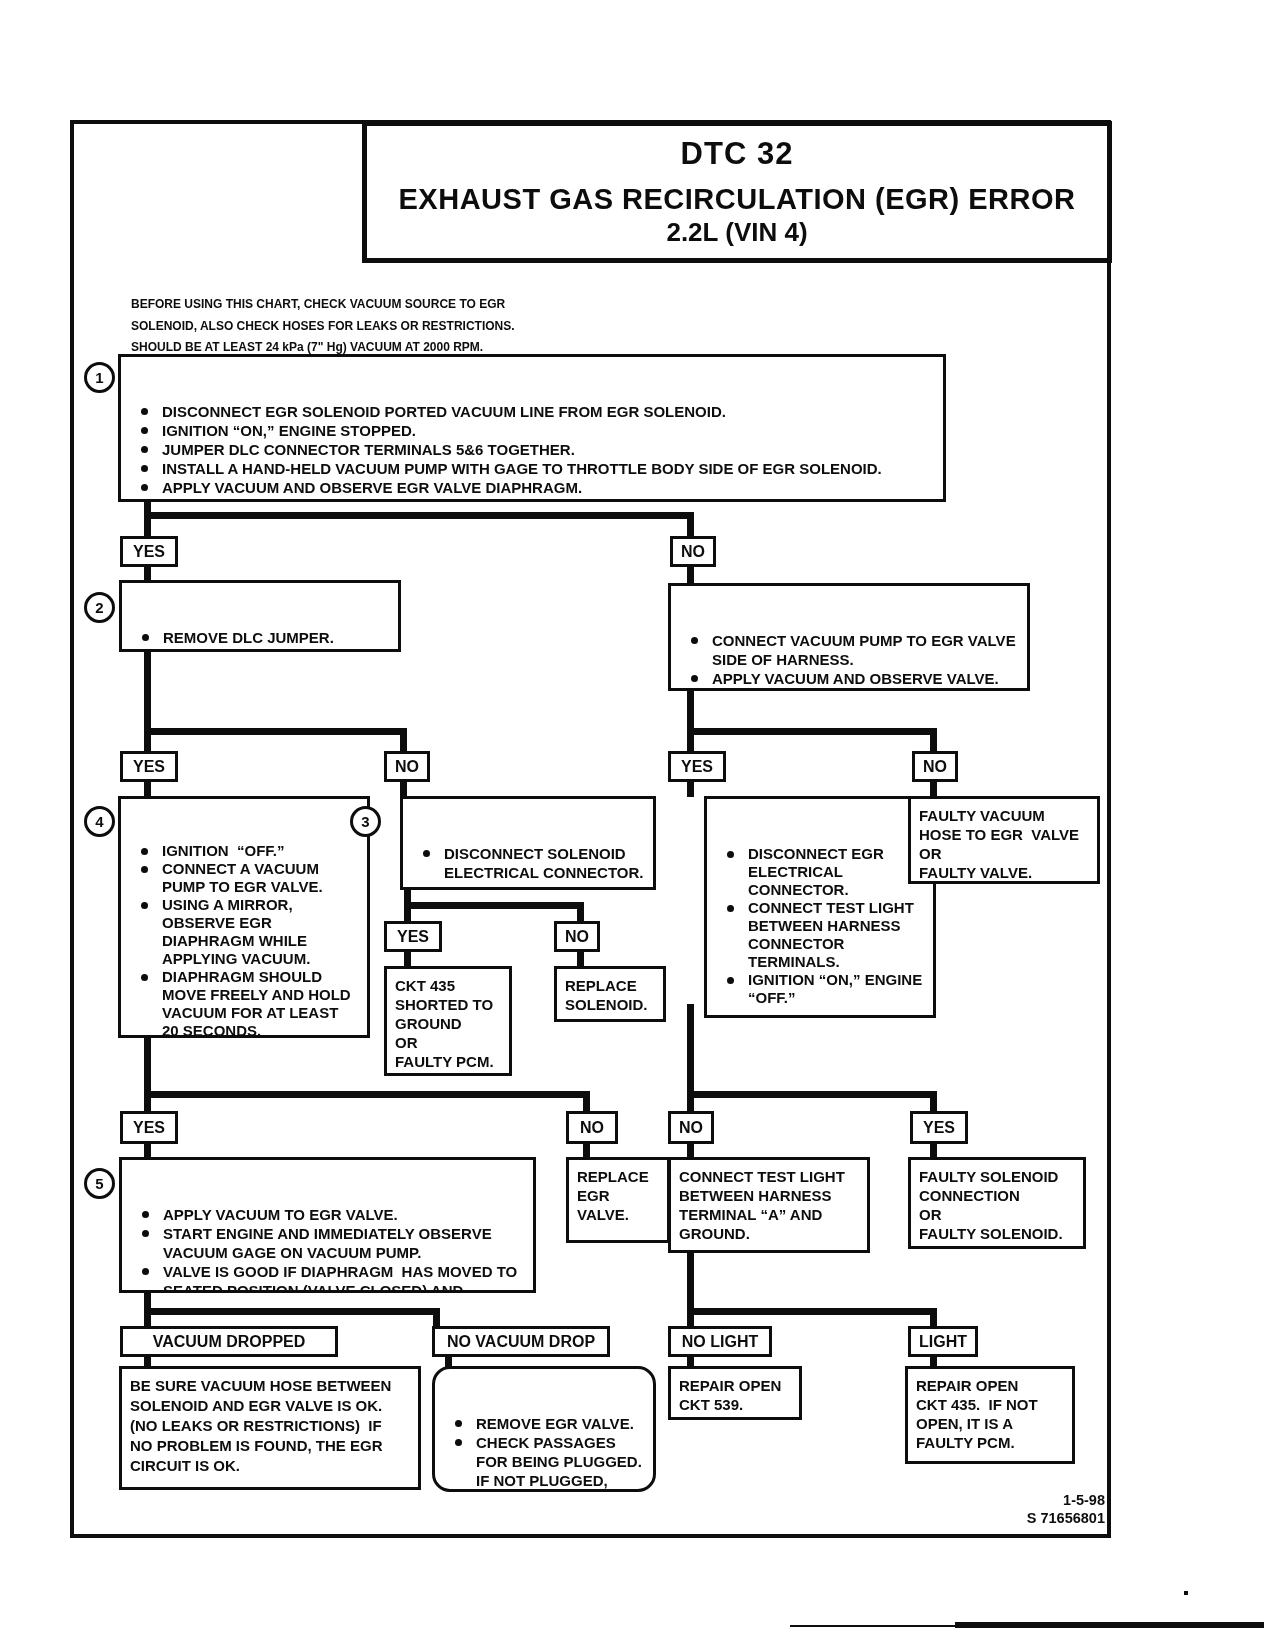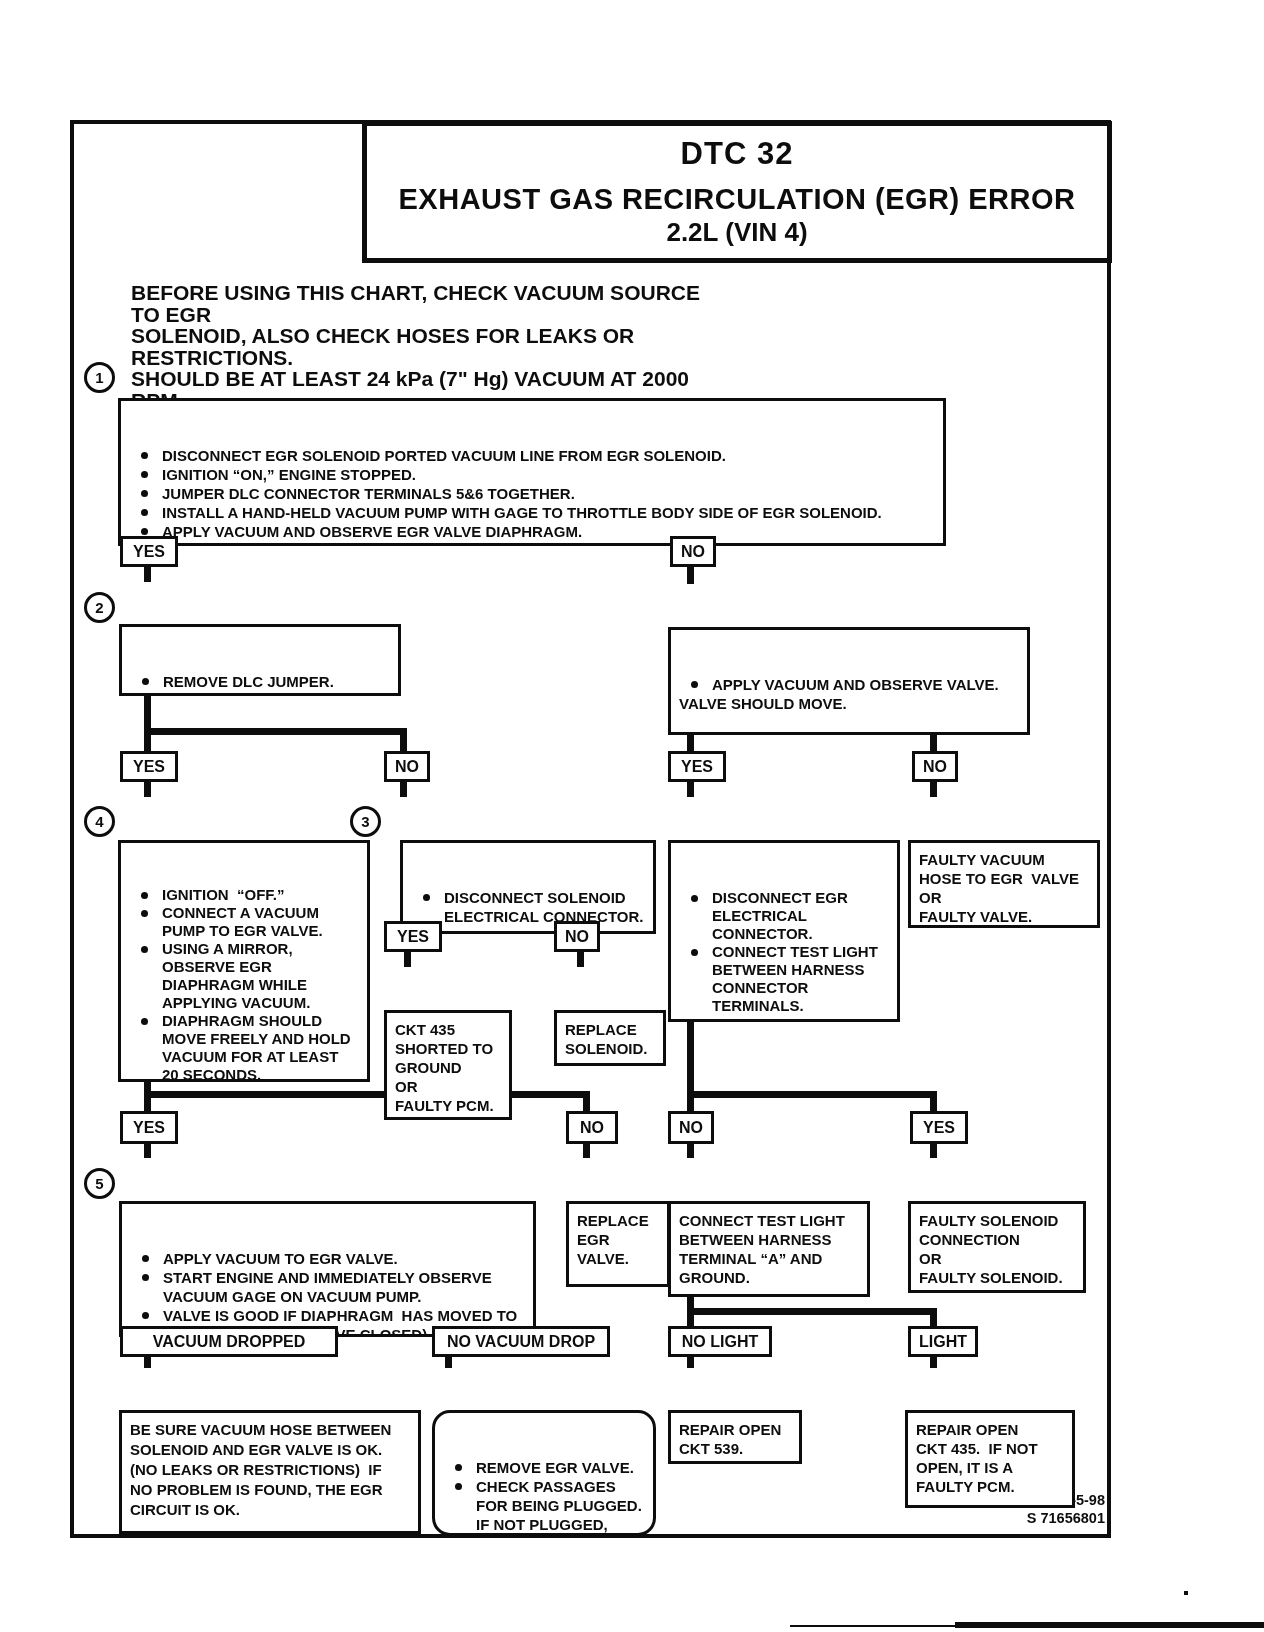--- a/index.html
+++ b/index.html
@@ -5,24 +5,24 @@
   html,body{margin:0;padding:0;background:#e8e8e8;}
   .page{position:relative;width:1264px;height:1632px;background:#ffffff;overflow:hidden;
         font-family:"Liberation Sans","DejaVu Sans",sans-serif;color:#0d0d0d;font-weight:700;}
   .border-frame{position:absolute;left:70px;top:120px;width:1041px;height:1418px;
         border:4px solid #0d0d0d;box-sizing:border-box;background:#fff;z-index:0;}
   .title-box{position:absolute;left:362px;top:121px;width:750px;height:142px;border:5px solid #0d0d0d;
         box-sizing:border-box;background:#fff;z-index:4;text-align:center;}
   .title-box .t1{font-size:31px;margin-top:10px;letter-spacing:1px;}
   .title-box .t2{font-size:29px;margin-top:11px;letter-spacing:0.5px;}
   .title-box .t3{font-size:26px;margin-top:1px;}
-  .preamble{position:absolute;left:131px;top:282px;width:600px;font-size:21px;line-height:21.5px;z-index:1;}
+  .preamble{position:absolute;left:131px;top:294px;width:600px;font-size:12px;line-height:21.5px;z-index:1;}
   .conn{position:absolute;background:#0d0d0d;z-index:1;}
   .box{position:absolute;border:3px solid #0d0d0d;background:#fff;box-sizing:border-box;
-       font-size:15px;line-height:19px;padding:7px 8px 6px 8px;z-index:2;white-space:pre-wrap;overflow:hidden;margin-top:44px;}
+       font-size:15px;line-height:19px;padding:7px 8px 6px 8px;z-index:2;white-space:pre-wrap;overflow:hidden;}
   .bullet-row{display:flex;align-items:flex-start;}
   .dot{flex:0 0 auto;width:7px;height:7px;border-radius:50%;background:#0d0d0d;margin:6px 14px 0 12px;}
   .btxt{flex:1;}
   .tag{position:absolute;height:31px;border:3px solid #0d0d0d;background:#fff;box-sizing:border-box;
        display:flex;align-items:center;justify-content:center;font-size:16px;z-index:3;}
   .circle{position:absolute;width:31px;height:31px;border:3px solid #0d0d0d;border-radius:50%;background:#fff;
        box-sizing:border-box;display:flex;align-items:center;justify-content:center;font-size:15px;z-index:2;}
   .lh18{line-height:18px;}
   .lh20{line-height:20px;}
   .footer{position:absolute;left:880px;top:1491px;width:225px;text-align:right;font-size:14.5px;line-height:18px;z-index:1;}
@@ -105,21 +105,21 @@
 
   <div class="circle" style="left:84px;top:592px;">
     <span>2</span>
   </div>
   <div class="box" style="left:119px;top:580px;width:282px;height:72px;">
     <div><div class="bullet-row"><span class="dot"></span><span class="btxt">REMOVE DLC JUMPER.</span></div><div class="bullet-row"><span class="btxt">EGR VALVE SHOULD CLOSE.</span></div></div>
     
   </div>
 
   <div class="box" style="left:668px;top:583px;width:362px;height:108px;">
-    <div><div class="bullet-row"><span class="dot"></span><span class="btxt">APPLY VACUUM AND OBSERVE VALVE.</span></div><div class="bullet-row"><span class="btxt">VALVE SHOULD MOVE.</span></div></div>
+    <div><div class="bullet-row"><span class="dot"></span><span class="btxt">CONNECT VACUUM PUMP TO EGR VALVE SIDE OF HARNESS.</span></div><div class="bullet-row"><span class="dot"></span><span class="btxt">APPLY VACUUM AND OBSERVE VALVE.</span></div><div class="bullet-row"><span class="btxt">VALVE SHOULD MOVE.</span></div></div>
     
   </div>
 
   <div class="tag" style="left:120px;top:751px;width:58px;">
     <span>YES</span>
   </div>
   <div class="tag" style="left:384px;top:751px;width:46px;">
     <span>NO</span>
   </div>
   <div class="tag" style="left:668px;top:751px;width:58px;">
@@ -138,21 +138,21 @@
   </div>
 
   <div class="circle" style="left:350px;top:806px;">
     <span>3</span>
   </div>
   <div class="box" style="left:400px;top:796px;width:256px;height:94px;">
     <div><div class="bullet-row"><span class="dot"></span><span class="btxt">DISCONNECT SOLENOID ELECTRICAL CONNECTOR.</span></div></div>
     
   </div>
 
-  <div class="box lh18" style="left:668px;top:796px;width:232px;height:182px;padding-top:10px;">
+  <div class="box lh18" style="left:704px;top:796px;width:232px;height:222px;padding-top:10px;">
     <div><div class="bullet-row"><span class="dot"></span><span class="btxt">DISCONNECT EGR ELECTRICAL CONNECTOR.</span></div><div class="bullet-row"><span class="dot"></span><span class="btxt">CONNECT TEST LIGHT BETWEEN HARNESS CONNECTOR TERMINALS.</span></div><div class="bullet-row"><span class="dot"></span><span class="btxt">IGNITION “ON,” ENGINE “OFF.”</span></div></div>
     
   </div>
 
   <div class="box" style="left:908px;top:796px;width:192px;height:88px;"><div>FAULTY VACUUM</div><div>HOSE TO EGR  VALVE</div><div>OR</div><div>FAULTY VALVE.</div></div>
 
   <div class="tag" style="left:384px;top:921px;width:58px;">
     <span>YES</span>
   </div>
   <div class="tag" style="left:554px;top:921px;width:46px;">

